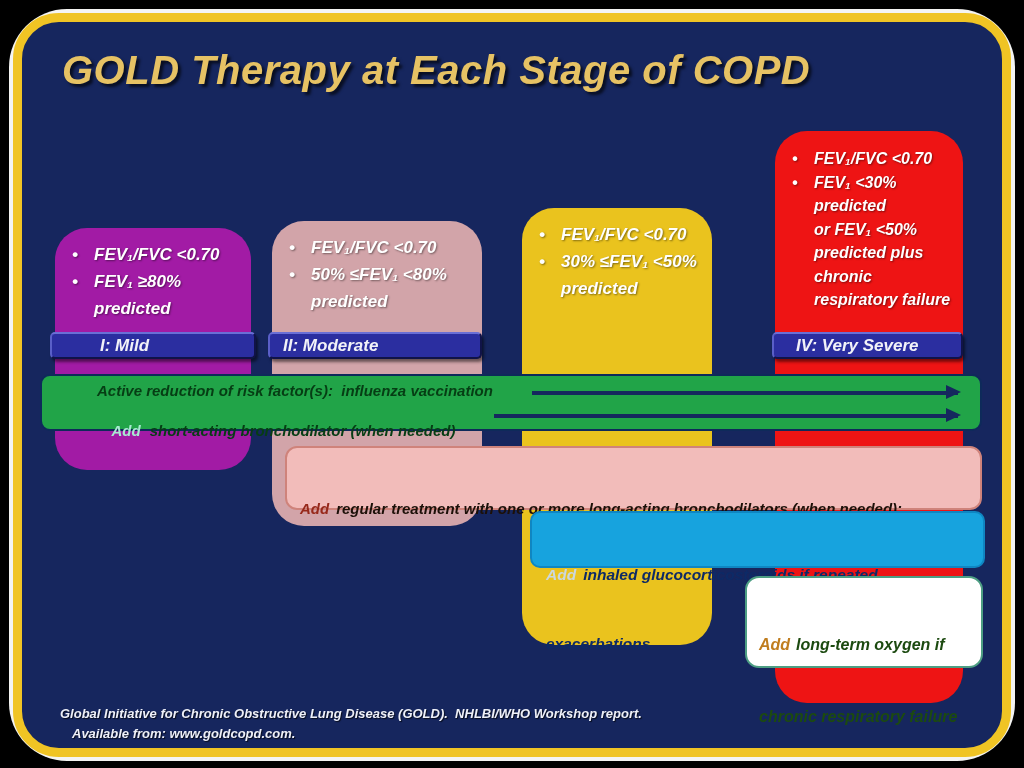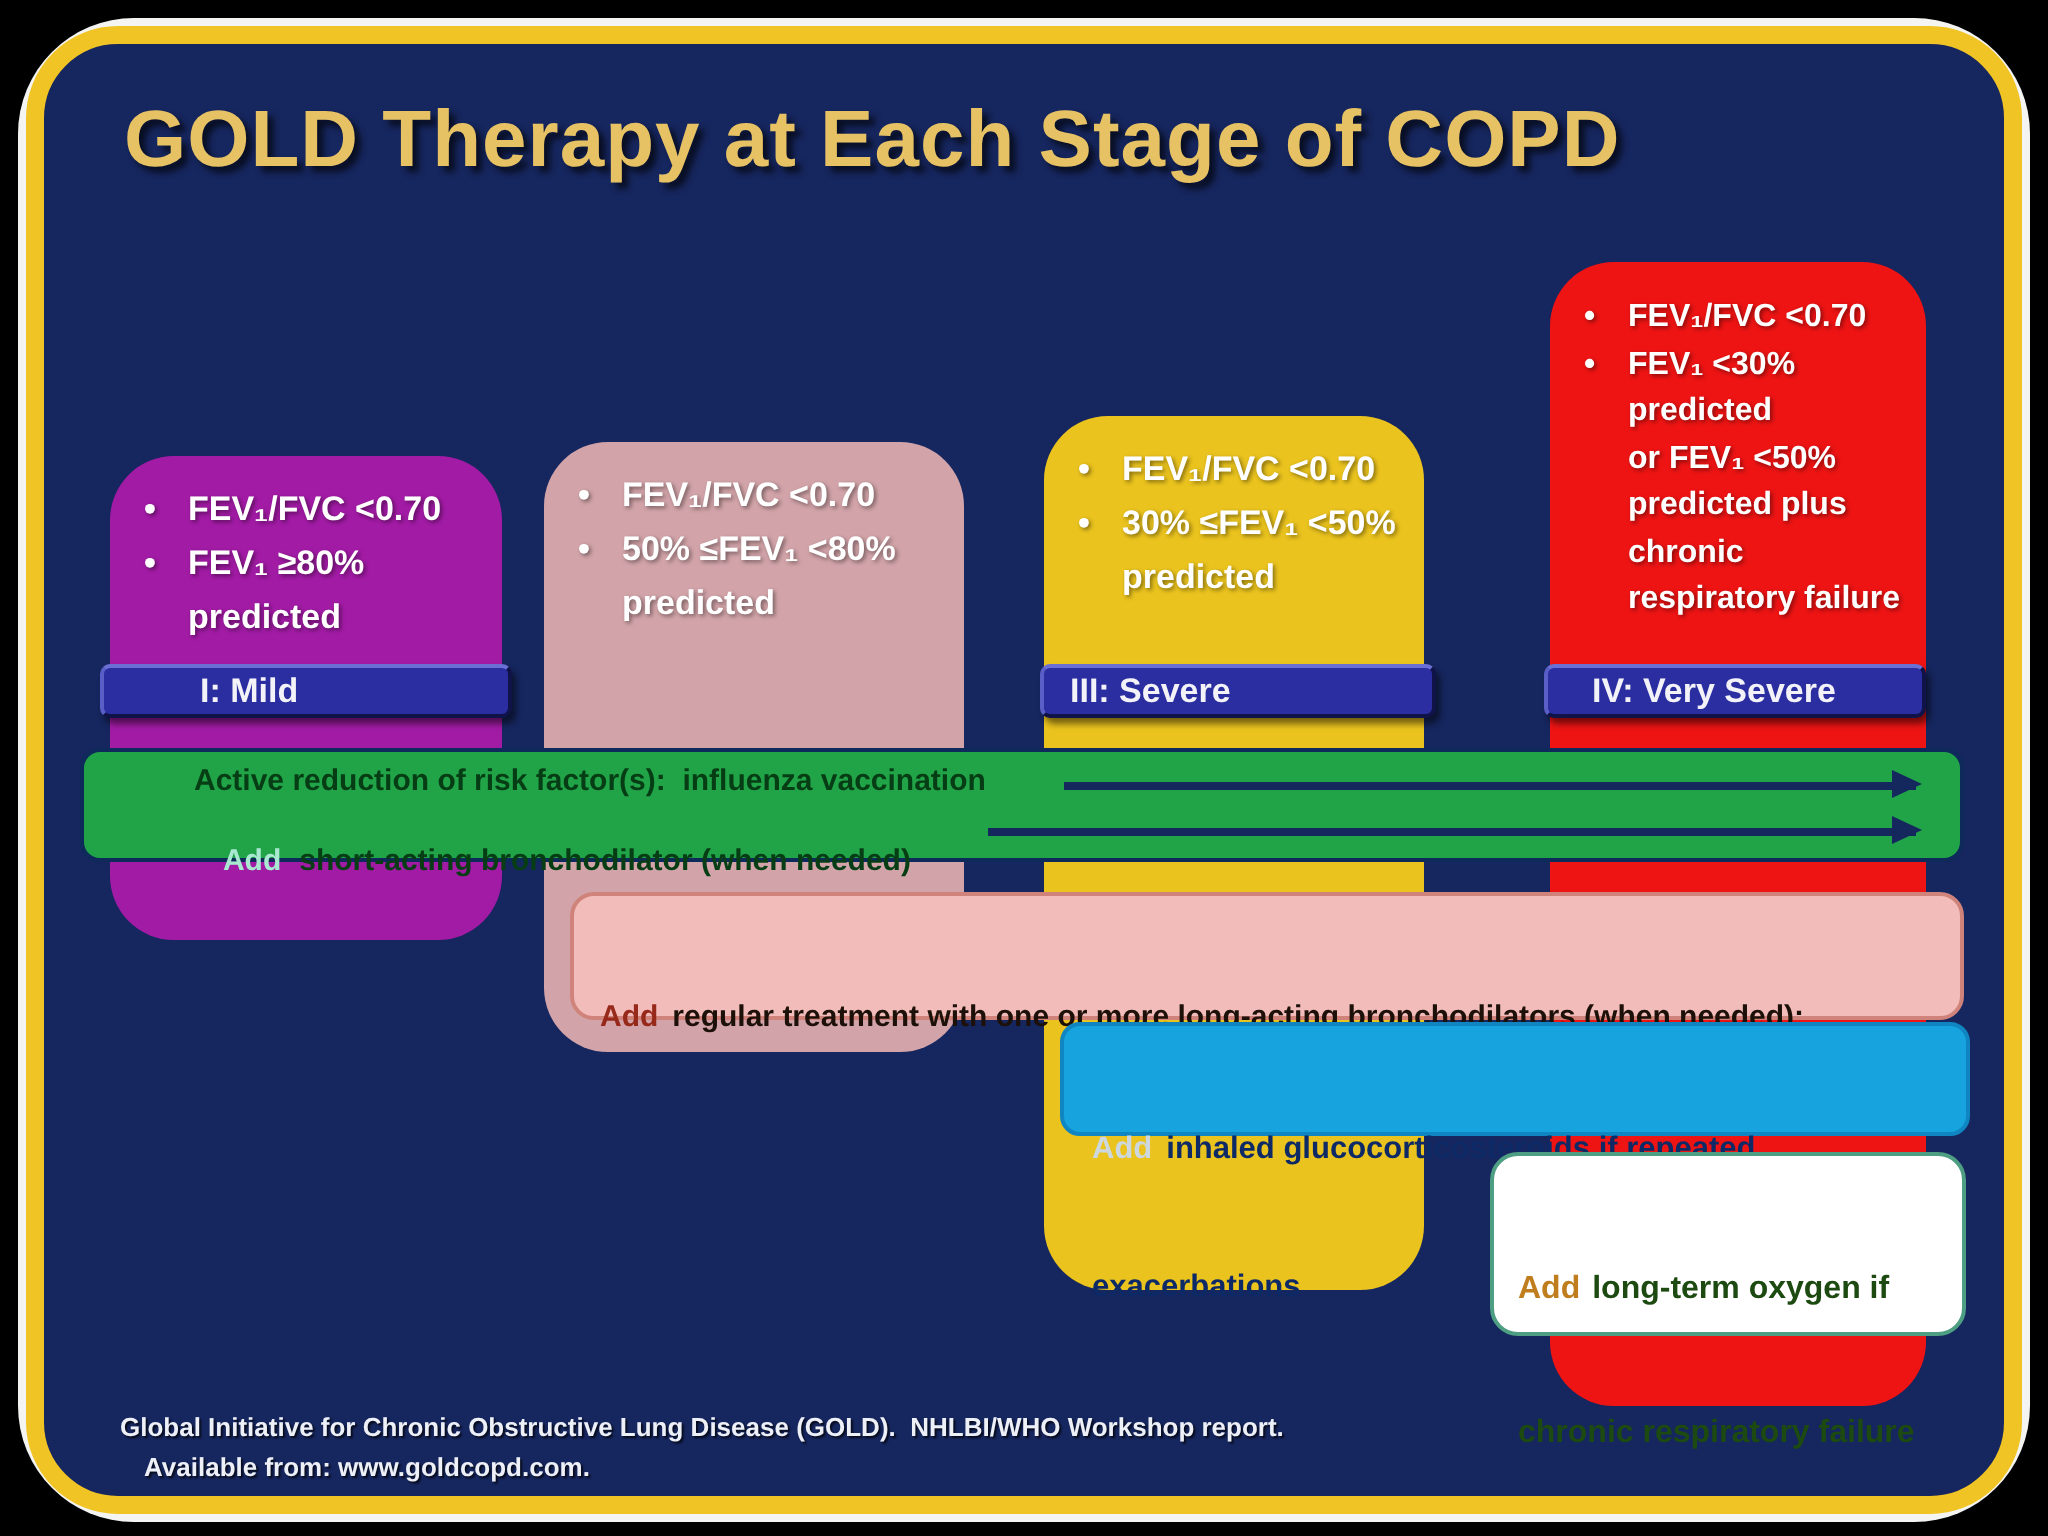--- a/index.html
+++ b/index.html
@@ -1,17 +1,17 @@
 <!DOCTYPE html>
 <html><head>
 <meta charset="utf-8">
 <style>
   * { margin:0; padding:0; box-sizing:border-box; }
   html,body { width:1024px; height:768px; background:#000; font-family:"Liberation Sans", sans-serif; overflow:hidden; }
-  #canvas { position:relative; width:1024px; height:768px; background:#000; overflow:hidden; }
+  #canvas { position:relative; width:1024px; height:768px; background:#000; overflow:hidden;font-style:italic; }
 
   .white-mat { position:absolute; left:9px; top:9px; width:1006px; height:752px;
                background:#f4f4f2; border-radius:58px; }
   .slide { position:absolute; left:13px; top:13px; width:998px; height:744px;
            background:#16265e; border:9px solid #f0c424; border-radius:46px; }
 
   .title { position:absolute; left:62px; top:48px; font-size:40px; font-weight:bold;
            color:#e6c264; letter-spacing:0.5px; text-shadow:3px 3px 3px rgba(0,0,0,0.65);
            white-space:pre; }
 
@@ -146,21 +146,21 @@
 predicted
 or FEV₁ &lt;50%
 predicted plus
 chronic
 respiratory failure</span>
       </div>
     </div>
   </div>
 
   <div class="bar bar-mild">I: Mild</div>
-  <div class="bar bar-severe">III: Severe</div>
+  <div class="bar bar-moderate">II: Moderate</div>
   <div class="bar bar-vsevere">IV: Very Severe</div>
 
   <div class="band-risk">
     <div class="row1">Active reduction of risk factor(s):  influenza vaccination</div>
     <div class="row2">
       <span class="lead-aqua">Add</span><span>short-acting bronchodilator (when needed)</span>
     </div>
     <div class="arrow arrow-1"></div>
     <div class="arrow arrow-2"></div>
   </div>

